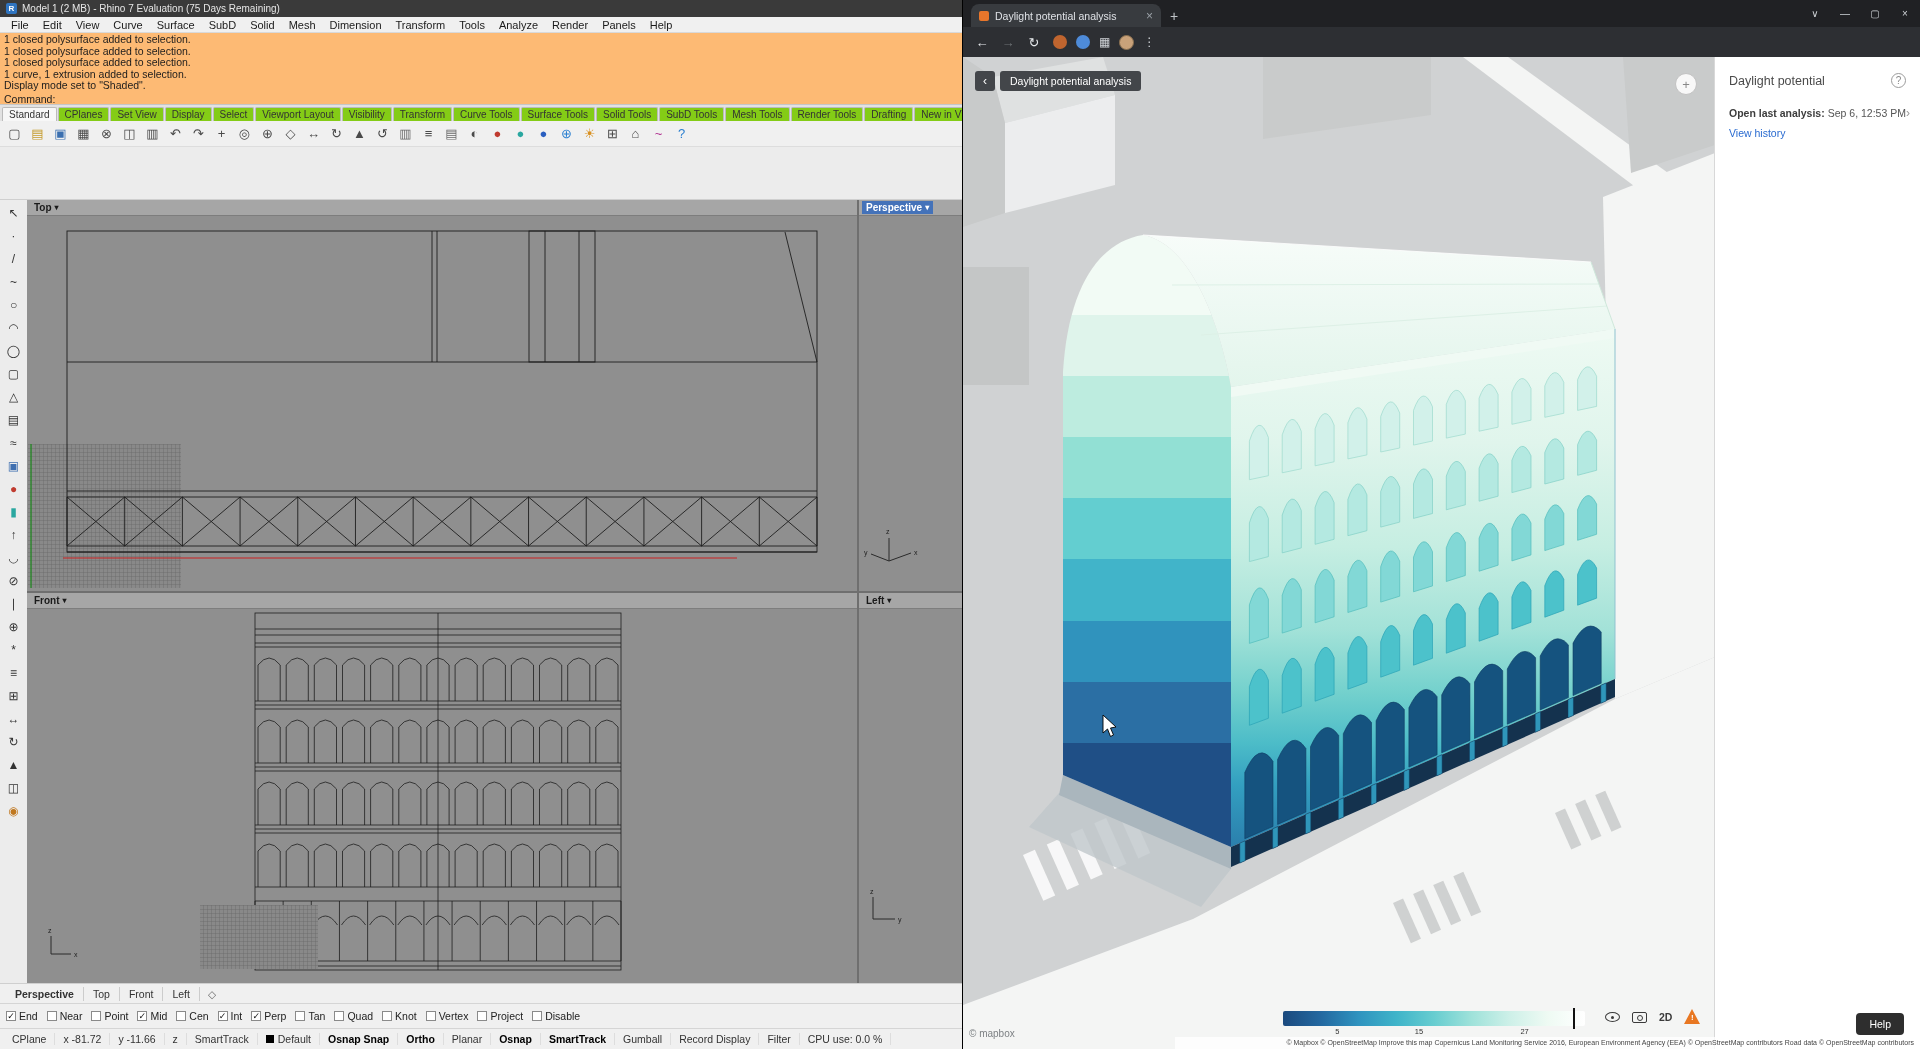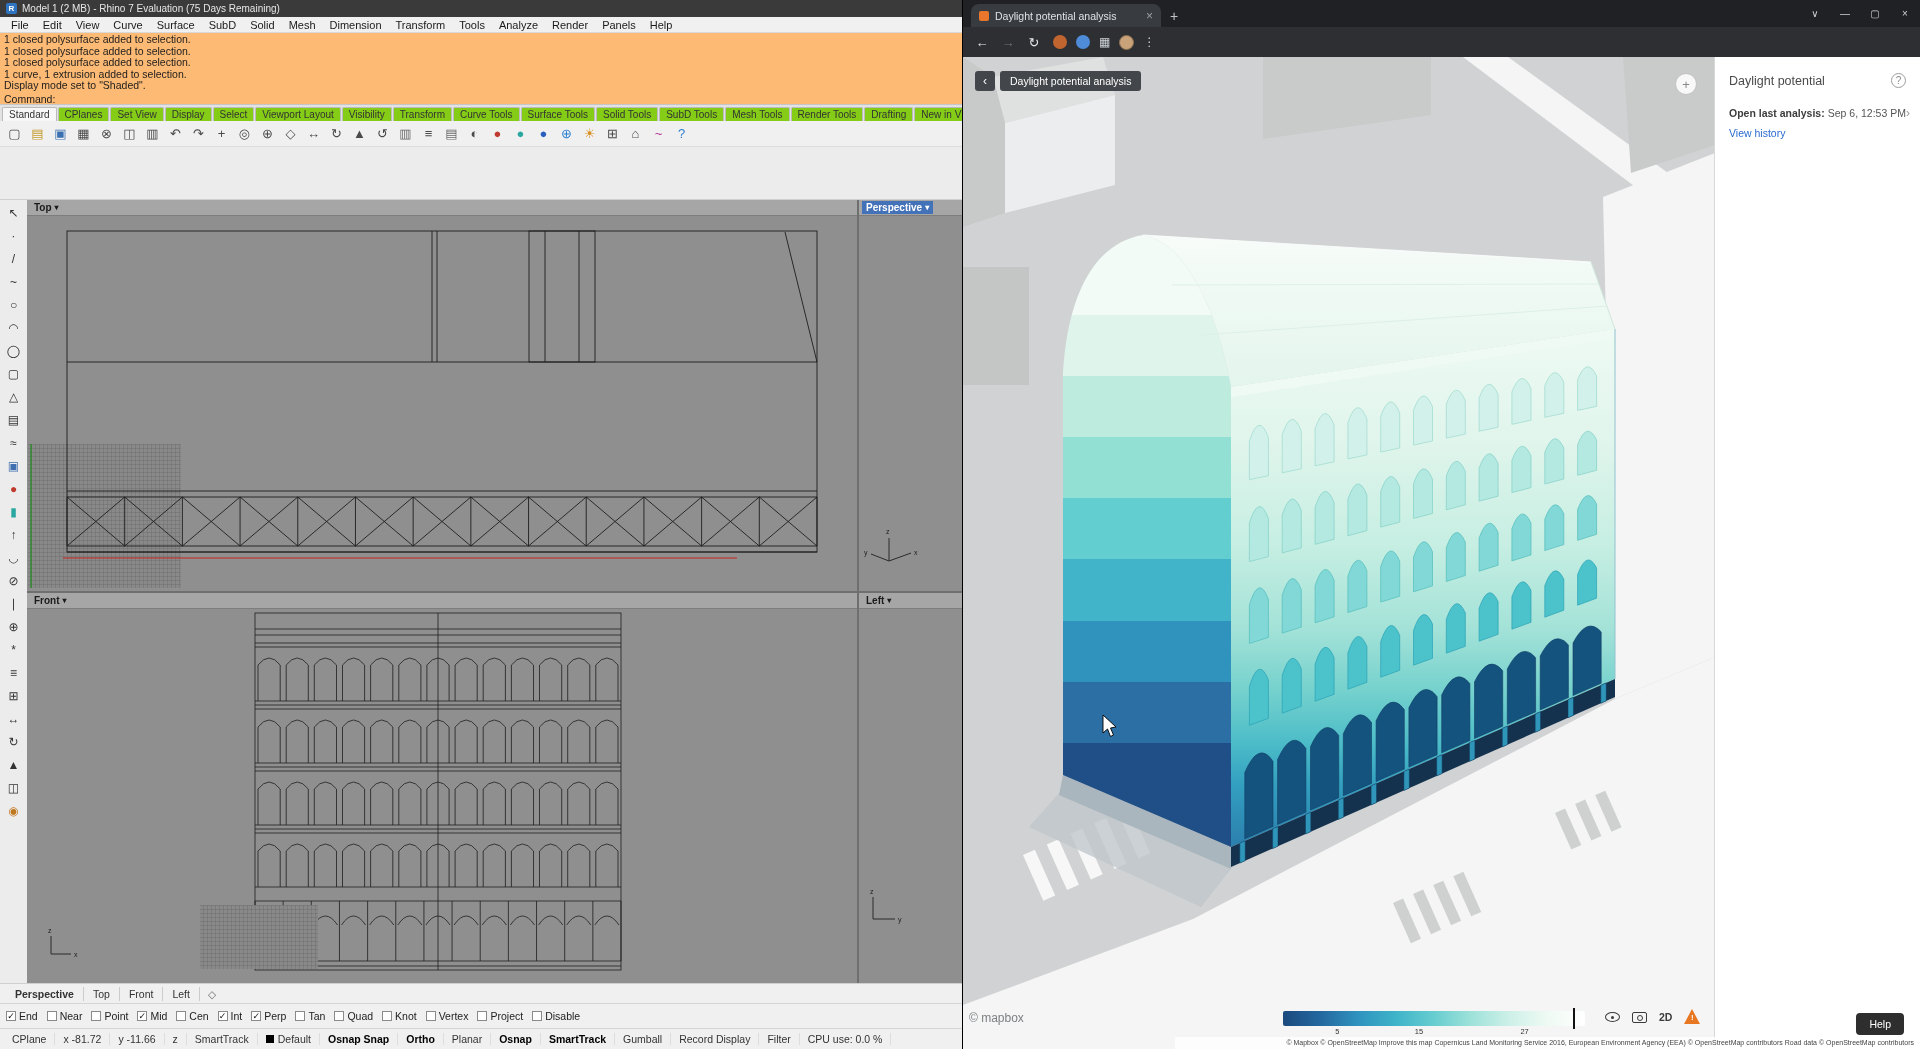--- a/index.html
+++ b/index.html
@@ -84,21 +84,21 @@
   .eye{width:15px;height:15px;position:relative}
   .eye::before{content:"";position:absolute;left:0;top:3px;width:13px;height:8px;border:1.4px solid #3a3a3a;border-radius:50%}
   .eye::after{content:"";position:absolute;left:5.5px;top:6.5px;width:3px;height:3px;background:#3a3a3a;border-radius:50%}
   .cam{width:15px;height:15px;position:relative}
   .cam::before{content:"";position:absolute;left:0;top:3px;width:13px;height:9px;border:1.4px solid #3a3a3a;border-radius:2px}
   .cam::after{content:"";position:absolute;left:4.5px;top:6px;width:4px;height:4px;border:1.2px solid #3a3a3a;border-radius:50%}
   .lab2d{font-size:10.5px;font-weight:bold;color:#3a3a3a}
   .warn{position:relative;width:17px;height:15px}
   .warn::before{content:"";position:absolute;left:0;top:0;width:0;height:0;border-left:8.5px solid transparent;border-right:8.5px solid transparent;border-bottom:15px solid #e87722}
   .warn::after{content:"!";position:absolute;left:6.5px;top:4px;font-size:8px;font-weight:bold;color:#fff}
-  .mapbox-logo{position:absolute;left:6px;bottom:24px;font-size:12px;color:#7d8184;z-index:4}
+  .mapbox-logo{position:absolute;left:6px;bottom:10px;font-size:10px;color:#7d8184;z-index:4}
   .attribution{position:absolute;right:0;bottom:0;left:212px;height:12px;background:rgba(255,255,255,.78);font-size:7px;color:#444;line-height:12px;text-align:right;padding:0 6px;white-space:nowrap;overflow:hidden;z-index:7}
   .panel{position:absolute;right:0;top:0;width:206px;height:100%;background:#fff;border-left:1px solid #d8d8d8;z-index:5;padding:16px 14px}
   .panel-title-row{display:flex;justify-content:space-between;align-items:center}
   .panel-title{font-size:12.5px;color:#4a4a4a}
   .help-circle{width:15px;height:15px;border:1px solid #9c9c9c;border-radius:50%;color:#8a8a8a;font-size:10px;display:flex;align-items:center;justify-content:center}
   .last-row{margin-top:18px;display:flex;align-items:center;font-size:10.5px;color:#555}
   .last-label{font-weight:bold;color:#3c3c3c;margin-right:3px;white-space:nowrap}
   .last-time{white-space:nowrap}
   .chev{margin-left:auto;color:#999;font-size:12px}
   .view-history{margin-top:7px;font-size:10.5px;color:#2a6bd0}

